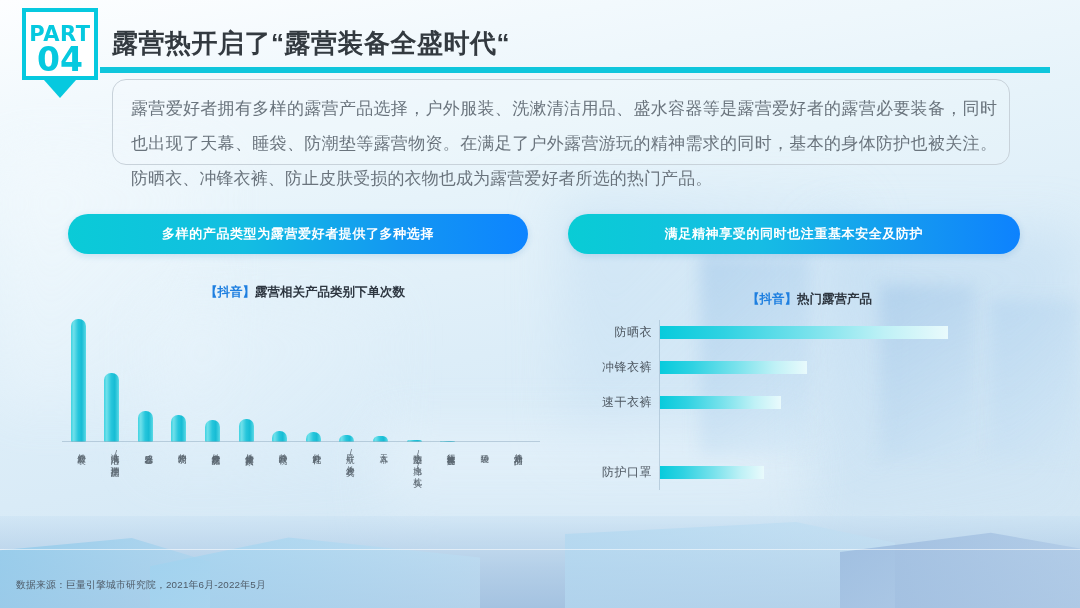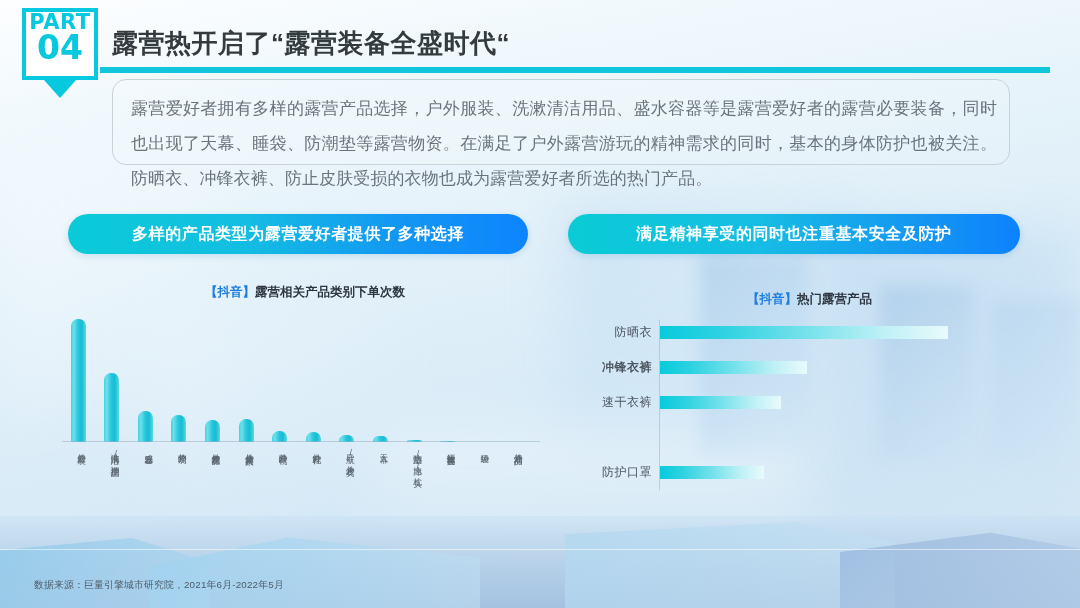--- a/index.html
+++ b/index.html
@@ -68,21 +68,21 @@
     filter: blur(.4px);
   }
 
   
   .part-badge {
     position: absolute; left: 22px; top: 8px;
     width: 76px; height: 72px;
     background: #ffffff;
     border: 4px solid #06C9DF;
     display: flex; flex-direction: column;
-    align-items: center; justify-content: flex-start;
+    align-items: center; justify-content: flex-end;
     line-height: 1;
   }
   .part-word {
     font-size: 21px; font-weight: 800; color: #06C9DF;
     letter-spacing: .5px; font-family: "DejaVu Sans", sans-serif;
   }
   .part-num {
     font-size: 33px; font-weight: 800; color: #06C9DF;
     margin-top: -2px; letter-spacing: 0px;
     font-family: "DejaVu Sans", sans-serif;
@@ -120,21 +120,21 @@
     line-height: 2.05;
     text-align: justify;
     letter-spacing: .1px;
   }
 
   
   .pill {
     position: absolute;
     height: 40px; border-radius: 20px;
     display: flex; align-items: center; justify-content: center;
-    color: #ffffff; font-size: 16px; font-weight: 700;
+    color: #ffffff; font-size: 13px; font-weight: 700;
     letter-spacing: .6px;
     box-shadow: 0 2px 7px rgba(40,120,190,.18);
   }
   .pill-left {
     left: 68px; top: 214px; width: 460px;
     background: linear-gradient(90deg, #0ACBD7 0%, #13BEE2 38%, #1397F2 72%, #0D84FF 100%);
   }
   .pill-right {
     left: 568px; top: 214px; width: 452px;
     background: linear-gradient(90deg, #09CCD5 0%, #16BDE4 42%, #1496F2 78%, #0D82FE 100%);
@@ -205,21 +205,20 @@
   .hbar {
     position: absolute; left: 60px; top: 2px; height: 13px;
     background: linear-gradient(90deg, #07CBDC 0%, #2FD2E2 22%, #79E2EC 52%, #BFF1F6 78%, #E9FAFC 100%);
   }
 
   
   .footer {
     position: absolute; left: 16px; bottom: 16px;
     font-size: 9.8px; color: #4e5b68;
     letter-spacing: .2px;
-    margin-left: 18px;
   }
 </style>
 </head>
 <body>
 
 <div id="slide">
 
   <div class="bg-layer">
     <div class="bg-blob blob-d"></div>
     <div class="bg-blob blob-c"></div>
@@ -321,21 +320,21 @@
       <div class="vlabel" style="left: 506.8px;">户外活动产品</div>
     </div>
 
   <div class="chart-title ct-right"><span class="ct-tag">【抖音】</span><span>热门露营产品</span></div>
   <div class="haxis"></div>
   <div class="hchart" id="hchart">
       <div class="hrow" style="top: 4px; width: 420px;">
         <div class="hlabel" style="right: auto; left: 0px;">防晒衣</div>
         <div class="hbar" style="width: 288px;"></div>
       </div>
-      <div class="hrow" style="top: 39px; width: 420px; font-weight: bold;">
+      <div class="hrow" style="top: 39px; width: 420px;">
         <div class="hlabel" style="right: auto; left: 0px;">冲锋衣裤</div>
         <div class="hbar" style="width: 146.88px;"></div>
       </div>
       <div class="hrow" style="top: 74px; width: 420px;">
         <div class="hlabel" style="right: auto; left: 0px;">速干衣裤</div>
         <div class="hbar" style="width: 120.96px;"></div>
       </div>
       <div class="hrow" style="top: 144px; width: 420px;">
         <div class="hlabel" style="right: auto; left: 0px;">防护口罩</div>
         <div class="hbar" style="width: 103.68px;"></div>

